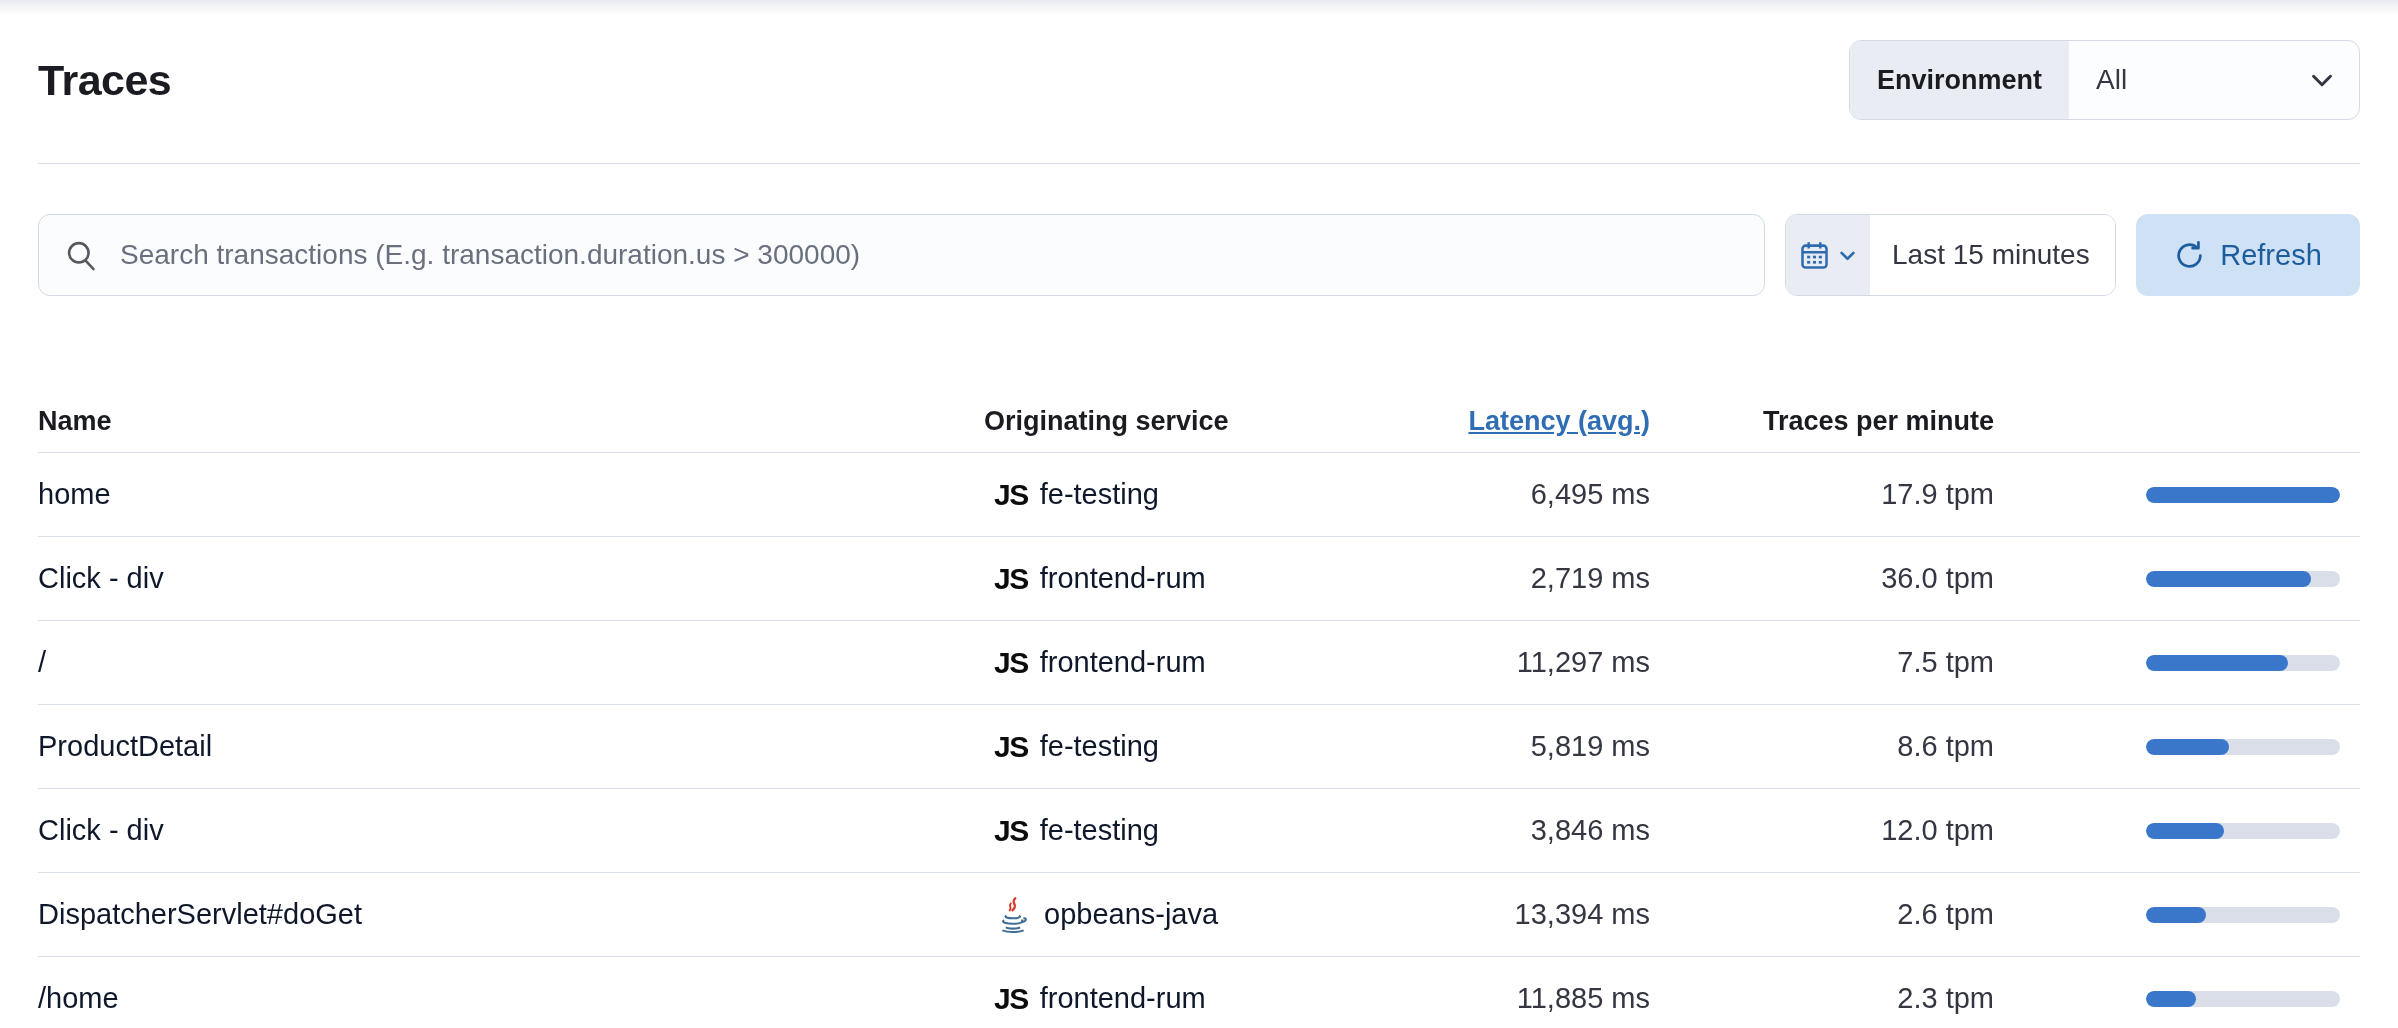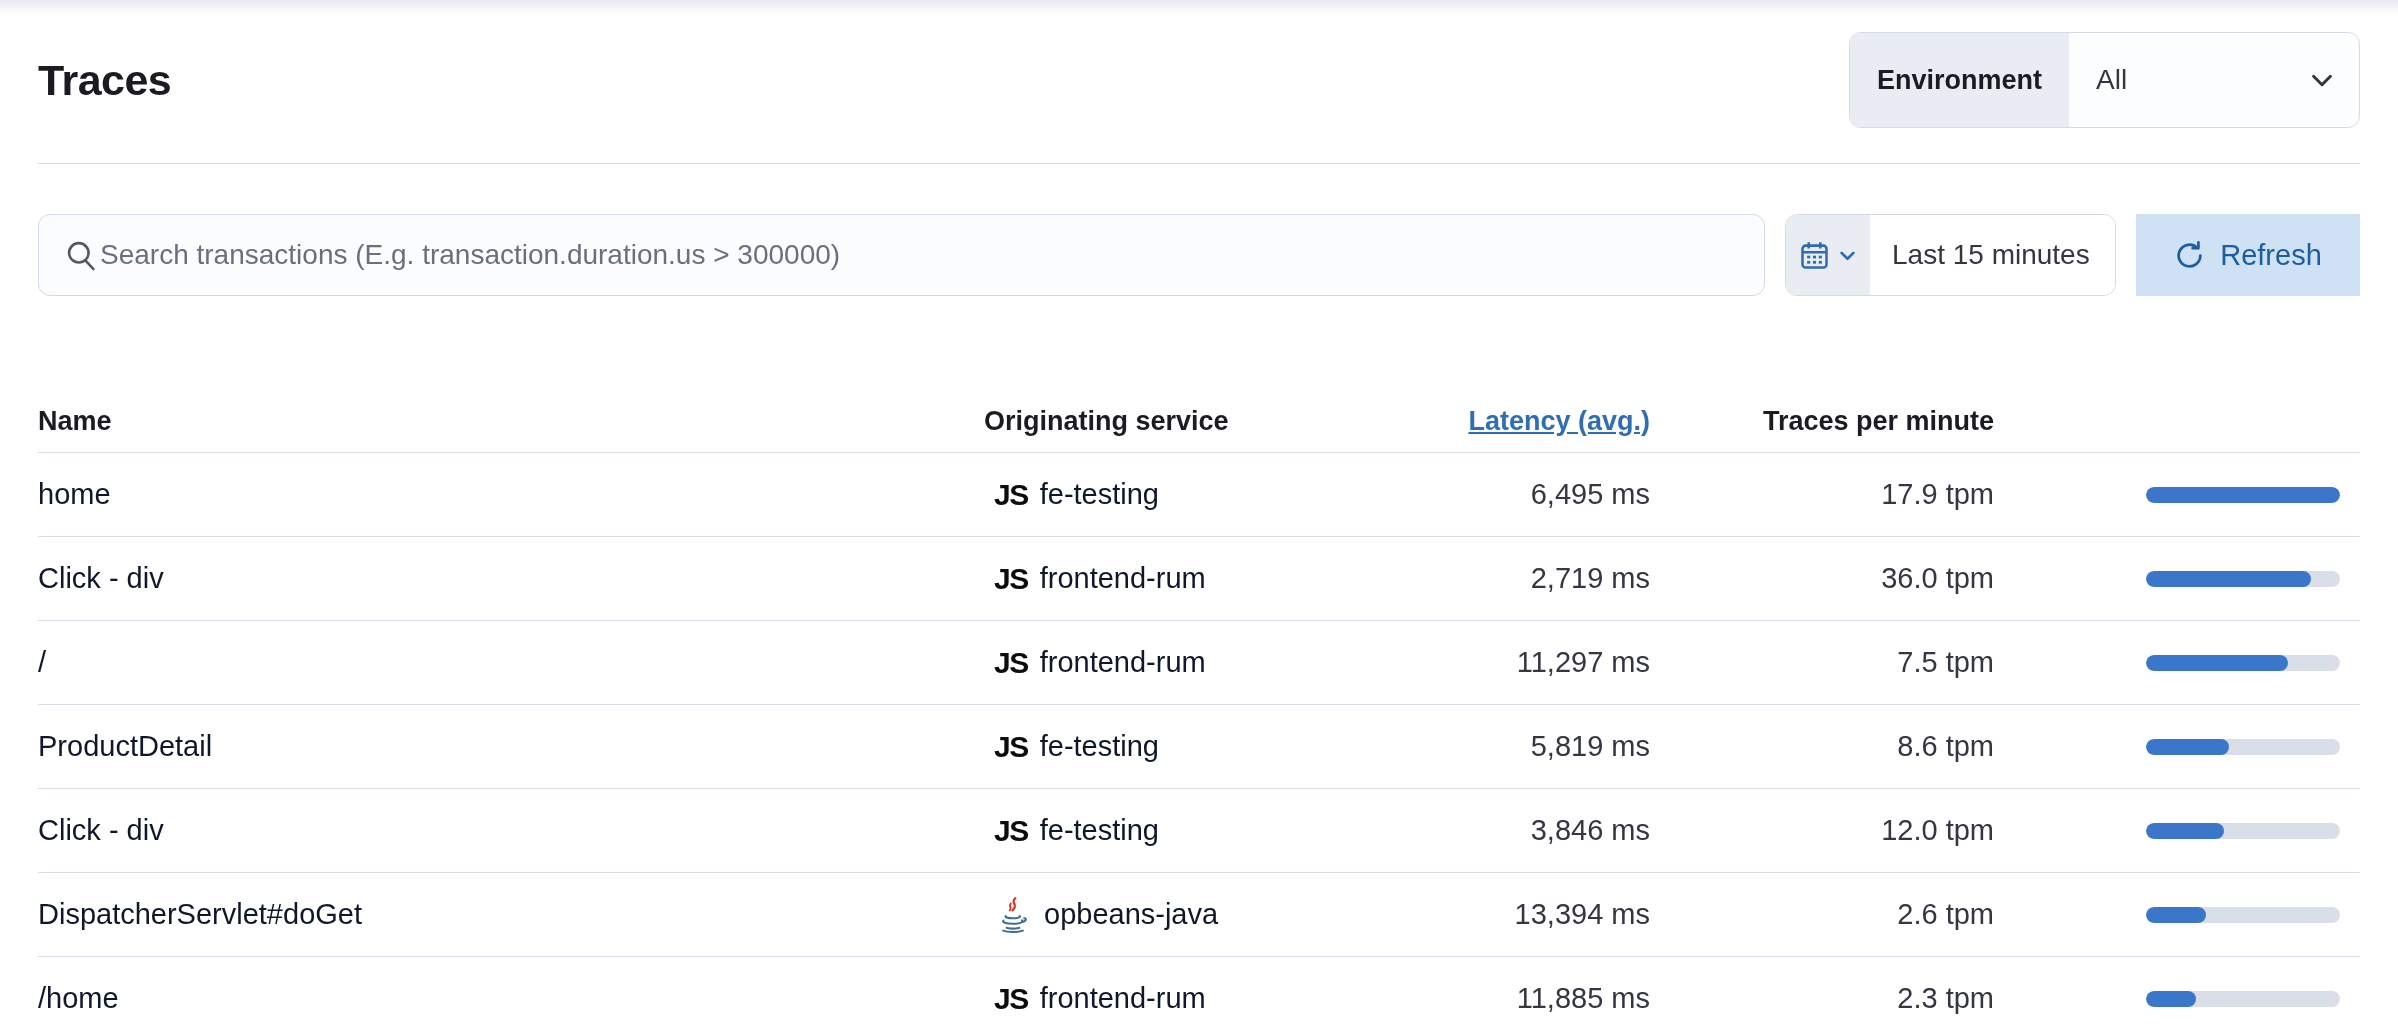--- a/index.html
+++ b/index.html
@@ -10,37 +10,37 @@
     font-family:"Liberation Sans","DejaVu Sans",sans-serif;
     color:#343741;
   }
   .top-shadow { height:14px; background:linear-gradient(#e7eaf0,#ffffff); }
   .container { padding:0 38px; }
 
   
   .page-header { display:flex; justify-content:space-between; align-items:center; margin-top:24px; height:84px; }
   .page-title { margin:0; font-size:43px; font-weight:700; color:#1a1c21; letter-spacing:-0.5px; }
 
-  .env-control { display:flex; width:511px; height:96px; border:1px solid #d3dae6; border-radius:12px; overflow:hidden; background:#fcfdff; }
+  .env-control { display:flex; width:511px; height:80px; border:1px solid #d3dae6; border-radius:12px; overflow:hidden; background:#fcfdff; }
   .env-label { background:#e9edf3; display:flex; align-items:center; padding:0 27px; font-size:27px; font-weight:600; color:#1a1c21; white-space:nowrap; }
   .env-value { flex:1; display:flex; align-items:center; justify-content:space-between; padding:0 22px 0 27px; font-size:28px; color:#343741; cursor:pointer; }
 
   .header-divider { border:none; border-top:1px solid #d3dae6; margin:41px 0 0 0; }
 
   
   .filter-bar { display:flex; gap:20px; margin-top:50px; height:82px; }
-  .search-box { flex:1; display:flex; align-items:center; background:#fbfcfe; border:1px solid #d3dae6; border-radius:12px; padding:0 26px; }
+  .search-box { flex:1; display:flex; align-items:center; gap:20px; background:#fbfcfe; border:1px solid #d3dae6; border-radius:12px; padding:0 26px; }
   .search-input { flex:1; border:none; outline:none; background:transparent; font-size:28px; color:#343741; font-family:inherit; }
   .search-input::placeholder { color:#69707d; opacity:1; }
 
   .date-picker { display:flex; width:331px; border:1px solid #d3dae6; border-radius:12px; overflow:hidden; }
   .date-toggle { width:84px; background:#e9edf3; display:flex; align-items:center; justify-content:center; gap:7px; cursor:pointer; }
   .date-text { flex:1; background:#ffffff; display:flex; align-items:center; padding-left:22px; font-size:28px; color:#343741; cursor:pointer; white-space:nowrap; }
 
-  .refresh-btn { width:224px; height:82px; background:#cee1f5; border:none; border-radius:0; color:#1c5d9e; font-size:29px; font-weight:500; font-family:inherit; display:flex; align-items:center; justify-content:center; gap:15px; cursor:pointer; }
+  .refresh-btn { width:224px; height:82px; background:#cee1f5; border:none; border-radius:12px; color:#1c5d9e; font-size:29px; font-weight:500; font-family:inherit; display:flex; align-items:center; justify-content:center; gap:15px; cursor:pointer; }
 
   
   .trace-table { margin-top:94px; }
   .tgrid { display:grid; grid-template-columns:946px 356px 310px 344px 366px; align-items:center; }
   .thead { height:63px; border-bottom:1px solid #d9dfe8; font-size:27px; font-weight:700; color:#1a1c21; }
   .th-latency { text-align:right; }
   .th-latency a { color:#2f6db5; text-decoration:underline;margin-left:12px; }
   .th-tpm { text-align:right; }
   .th-impact { display:flex; justify-content:flex-end; align-items:center; gap:10px; padding-right:20px; }
 

